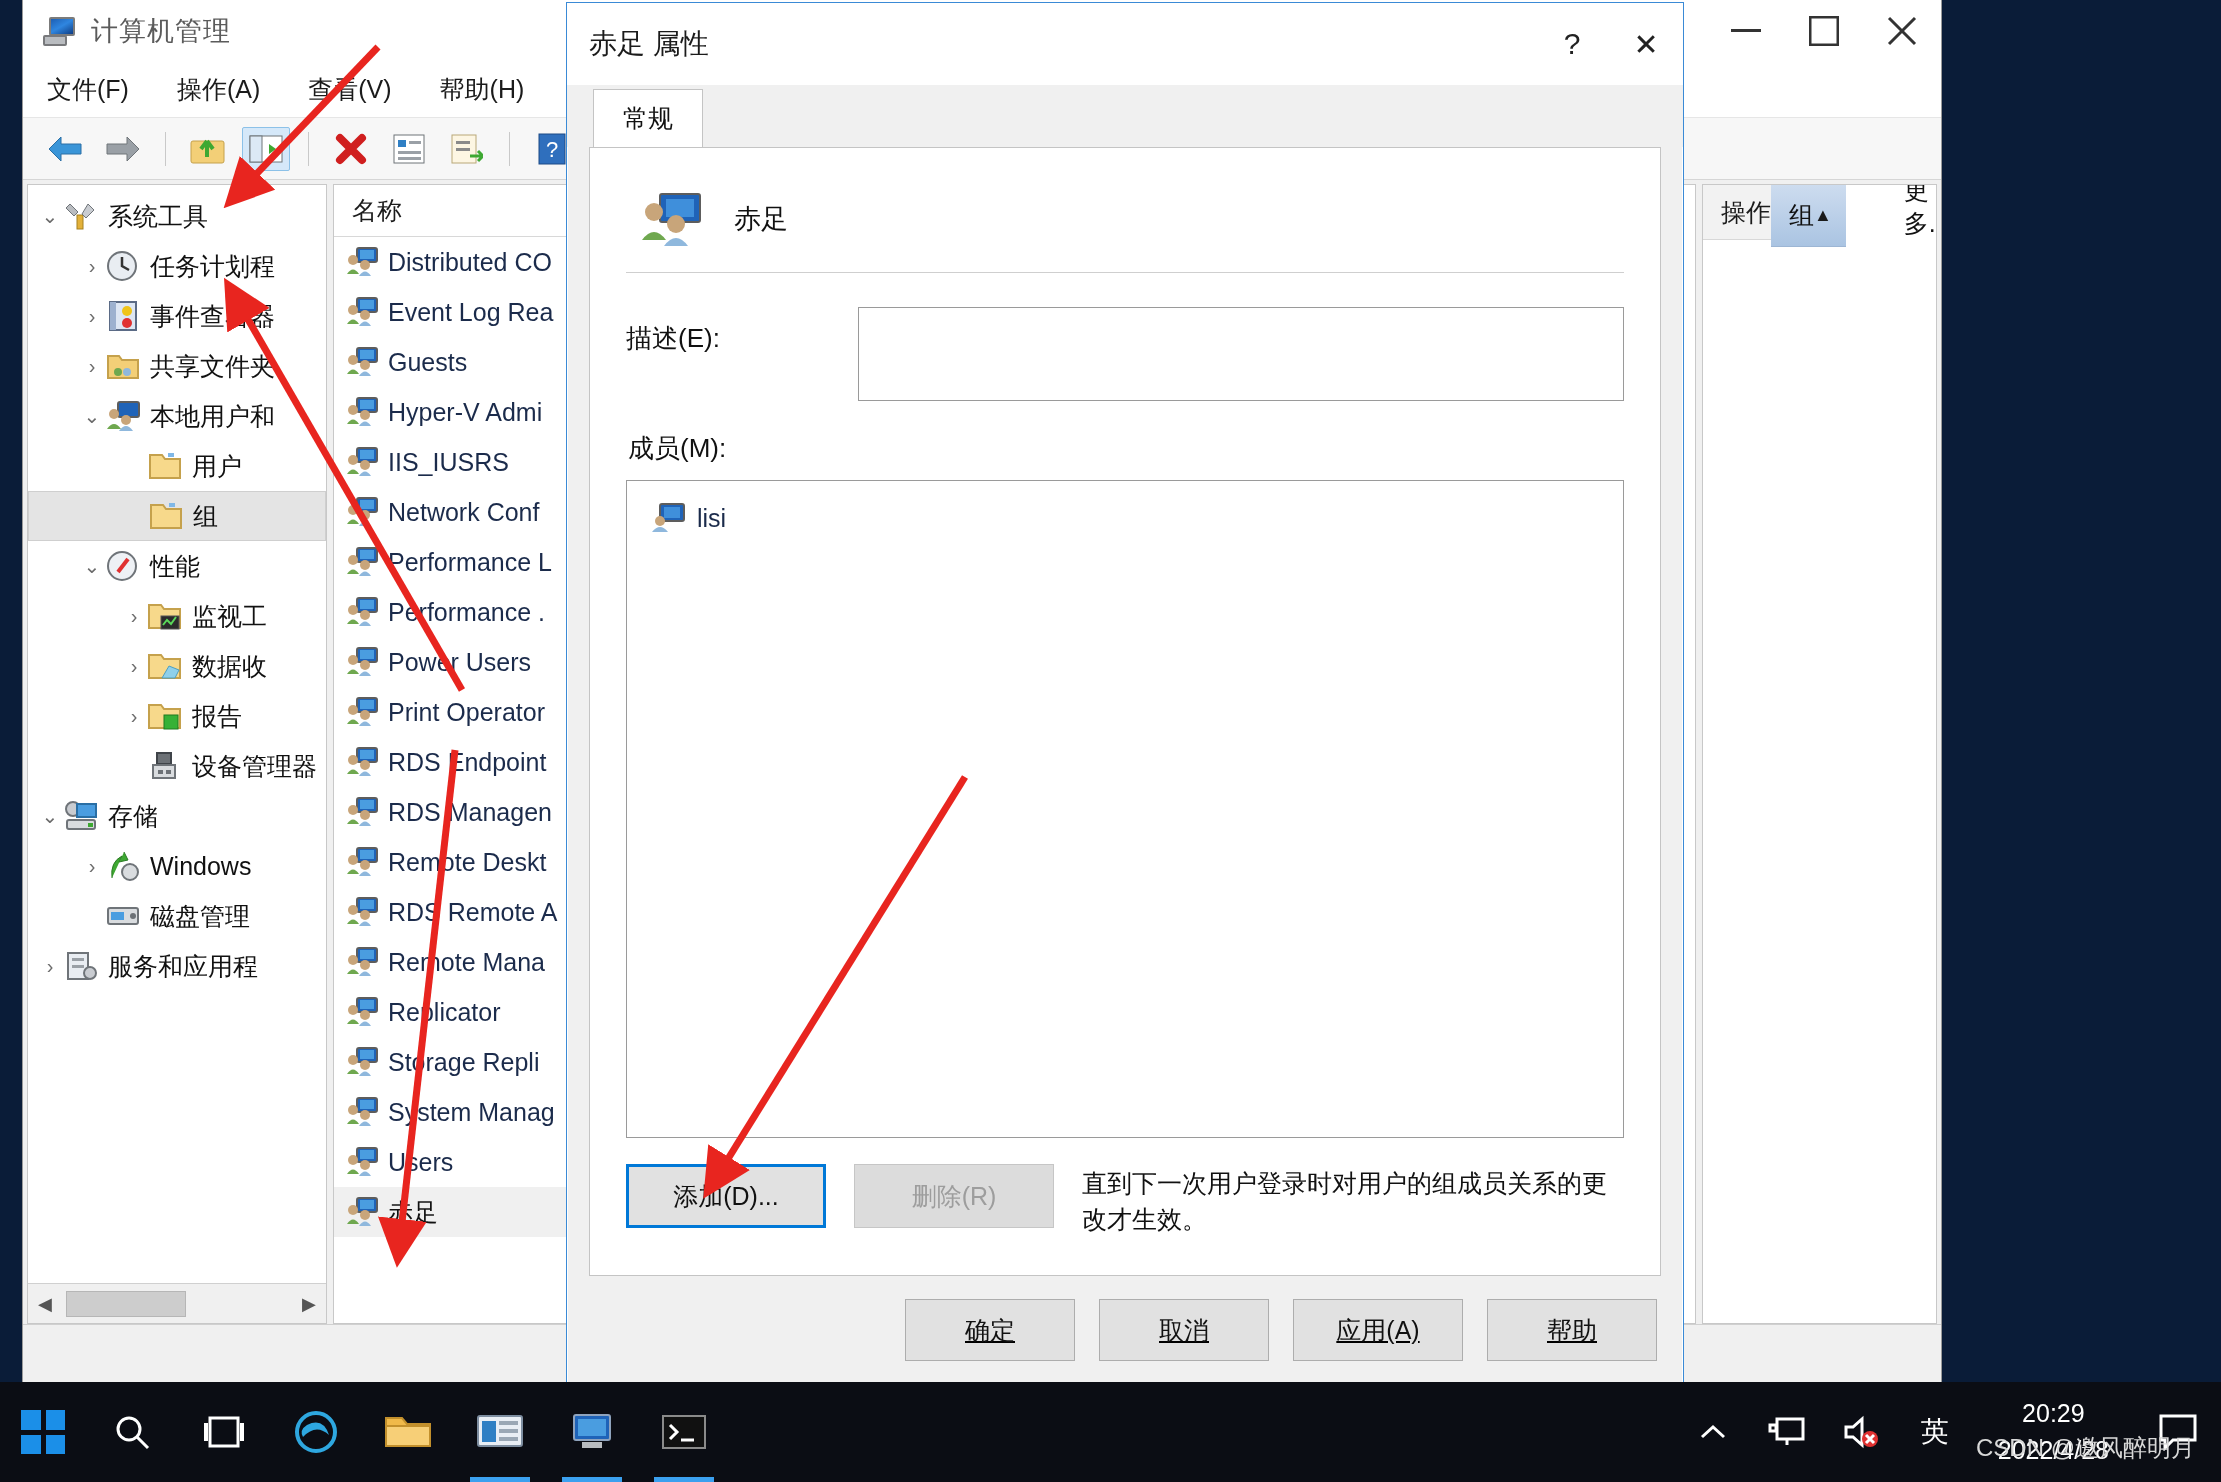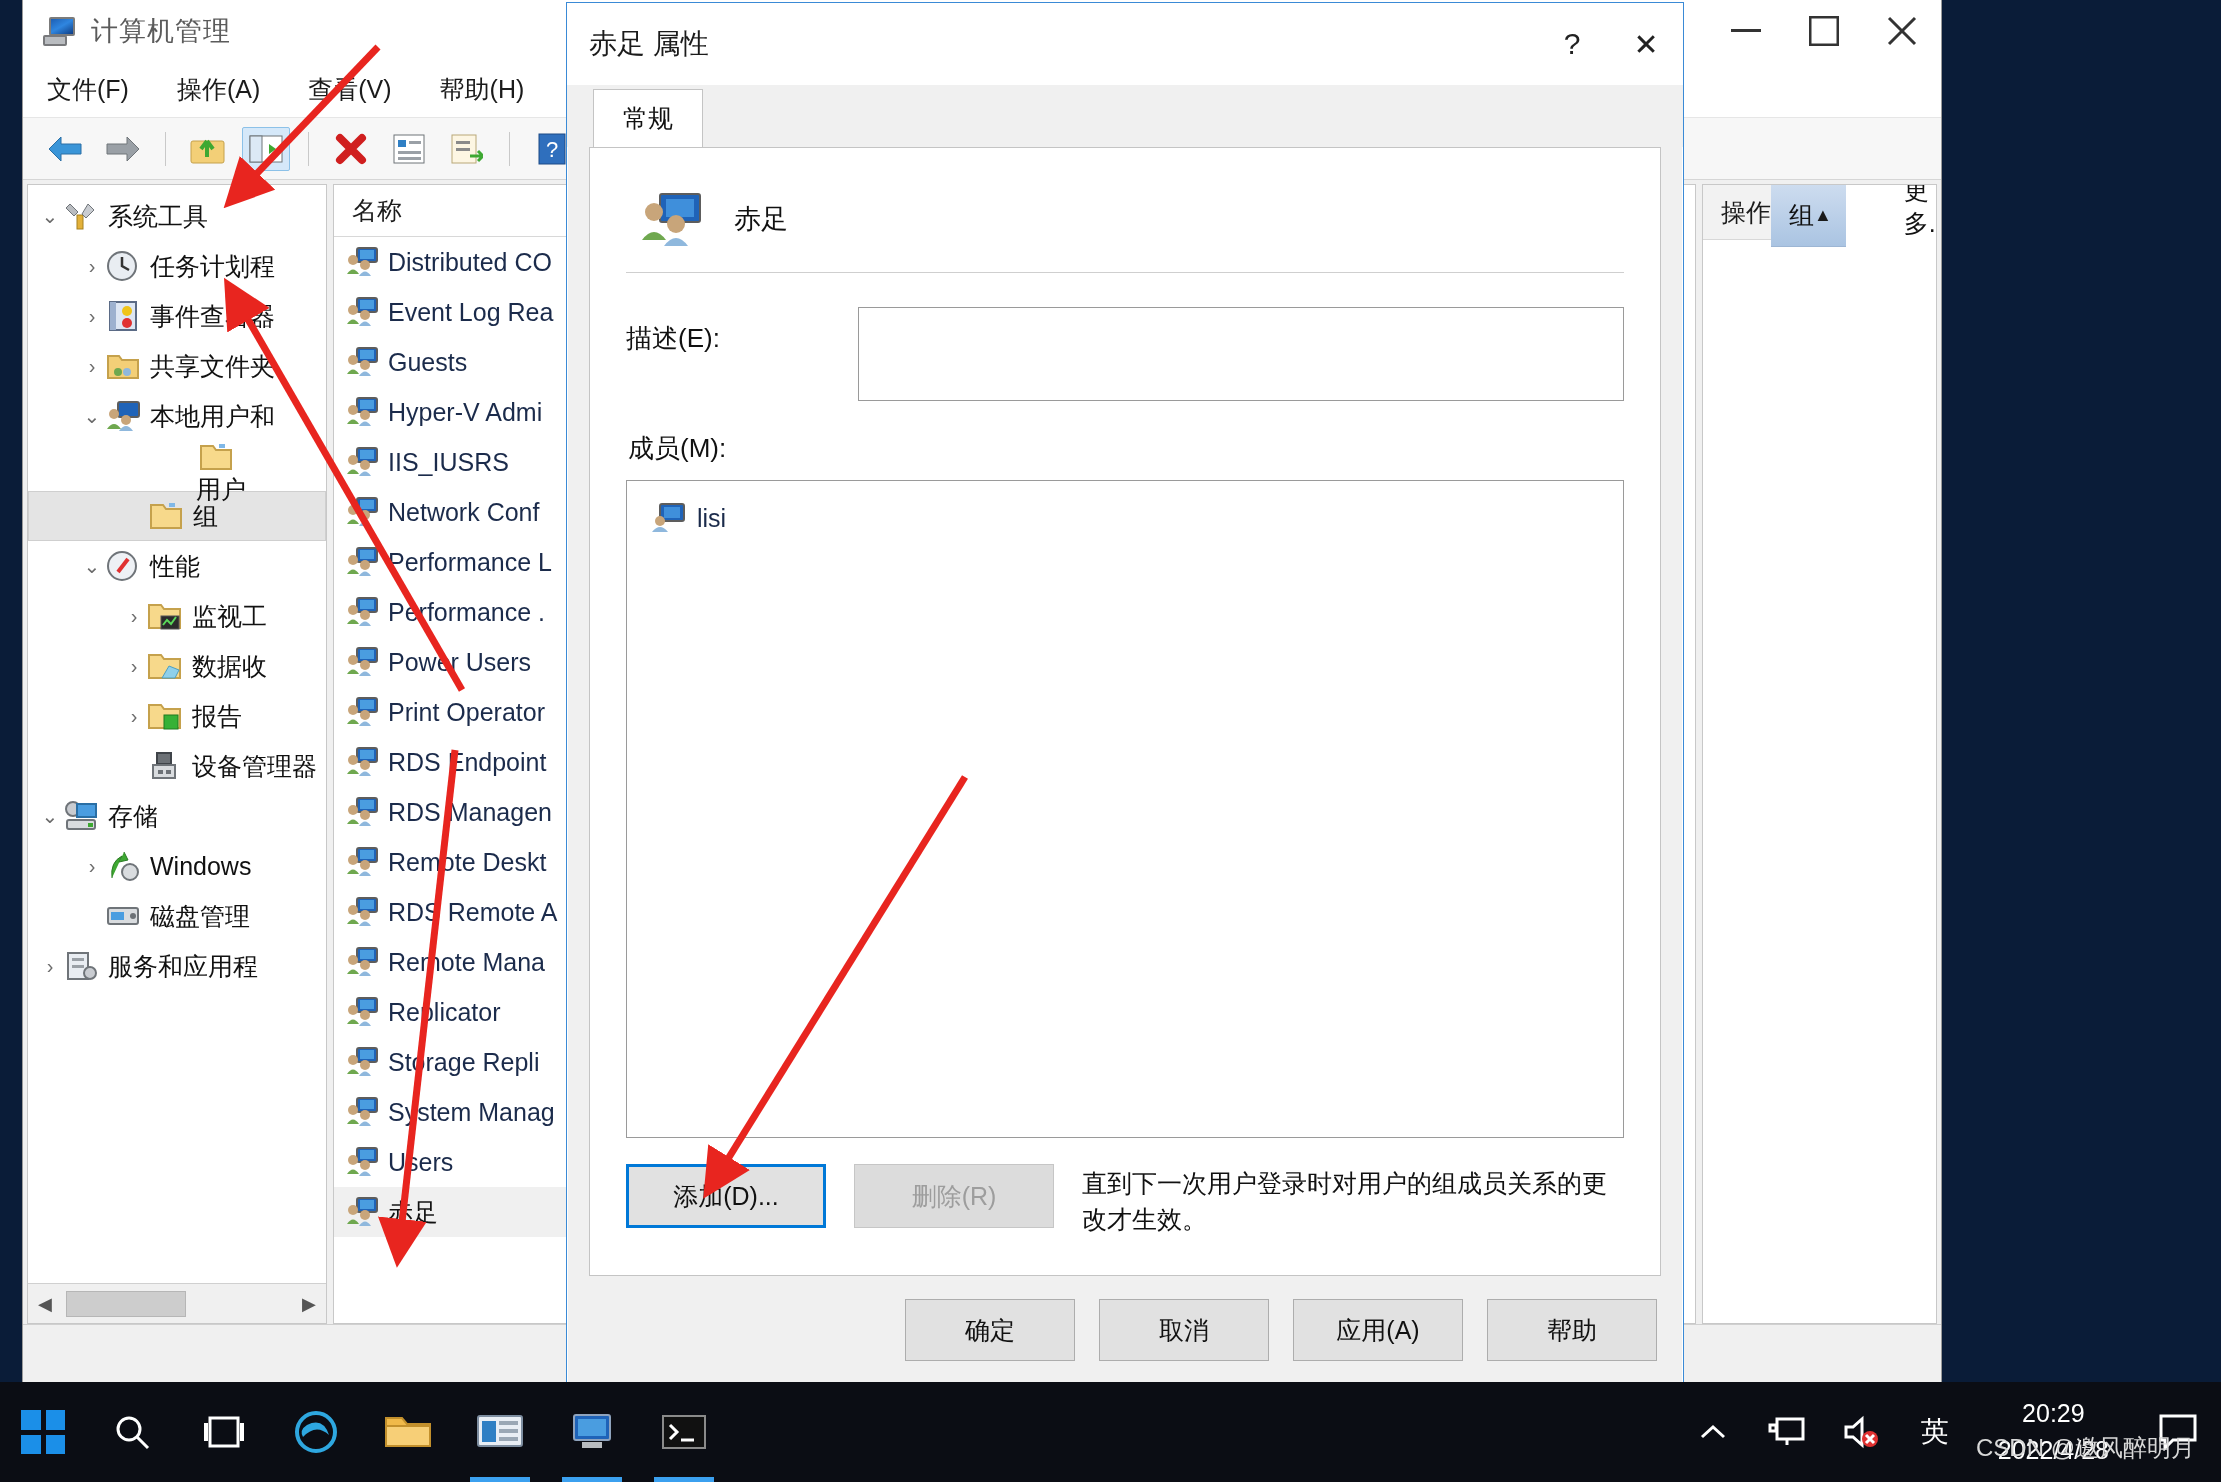--- a/index.html
+++ b/index.html
@@ -143,21 +143,21 @@
   .bottom-row { display:flex; align-items:flex-start; gap:28px; margin-top: 26px; padding-bottom:10px;}
   .btn {
     min-width:200px; height:64px; background:#e1e1e1; border:1px solid #adadad;
     display:flex; align-items:center; justify-content:center; font-size:25px; color:#111;
   }
   .btn.focus { border:3px solid #0078d7; background:#e1e1e1; }
   .btn.disabled { color:#9d9d9d; background:#dcdcdc; border-color:#c6c6c6; }
   .note { flex:1; font-size:25px; line-height:1.42; color:#111; padding-top:2px; }
 
   .dlg-footer { height:108px; display:flex; align-items:center; justify-content:flex-end;
-    gap:24px; padding: 0 26px; flex:none; }
+    gap:24px; padding: 0 26px; flex:none;text-decoration:underline; }
   .dlg-footer .btn { min-width:170px; height:62px; }
 
   
   .taskbar { position:absolute; left:0; bottom:0; width:2221px; height:100px;
     background:#0b0d14; display:flex; align-items:center; }
   .tb-start { width:86px; height:100px; display:flex; align-items:center; justify-content:center; }
   .win-logo { width:44px; height:44px; display:grid; grid-template-columns:1fr 1fr; grid-template-rows:1fr 1fr; gap:5px; }
   .win-logo i { background:#1b8fe8; display:block; }
   .tb-icon { width:92px; height:100px; display:flex; align-items:center; justify-content:center; position:relative; }
   .tb-icon.active::after { content:""; position:absolute; bottom:0; left:16px; right:16px; height:5px; background:#3ba0ef; }
@@ -322,21 +322,21 @@
                 <div class="tw">⌄</div>
                 <div class="tree-ico"><svg width="34" height="32" viewBox="0 0 34 32">
                     <rect x="12" y="2" width="21" height="15" rx="2" fill="#1f63b8" stroke="#5d5d5d" stroke-width="2"></rect>
                     <circle cx="8" cy="14" r="5" fill="#c8a57a"></circle>
                     <path d="M1 29 q7 -10 14 0 z" fill="#6fa84f"></path>
                     <circle cx="20" cy="20" r="5" fill="#c8a57a"></circle>
                     <path d="M13 31 q7 -10 14 0 z" fill="#8fb8dd"></path>
                   </svg></div>
                 <div class="tree-lbl">本地用户和</div>
               </div>
-              <div class="tree-row" style="padding-left: 92px; flex-direction: column;">
+              <div class="tree-row" style="padding-left: 92px;">
                 <div class="tw"></div>
                 <div class="tree-ico"><svg width="34" height="32" viewBox="0 0 34 32">
                     <path d="M2 5 h12 l3 4 h15 v19 h-30z" fill="#f7d98b" stroke="#c5a14c" stroke-width="2"></path>
                     <rect x="20" y="3" width="6" height="4" fill="#7fb8e8"></rect>
                   </svg></div>
                 <div class="tree-lbl">用户</div>
               </div>
               <div class="tree-row sel" style="padding-left: 92px;">
                 <div class="tw"></div>
                 <div class="tree-ico"><svg width="34" height="32" viewBox="0 0 34 32">

